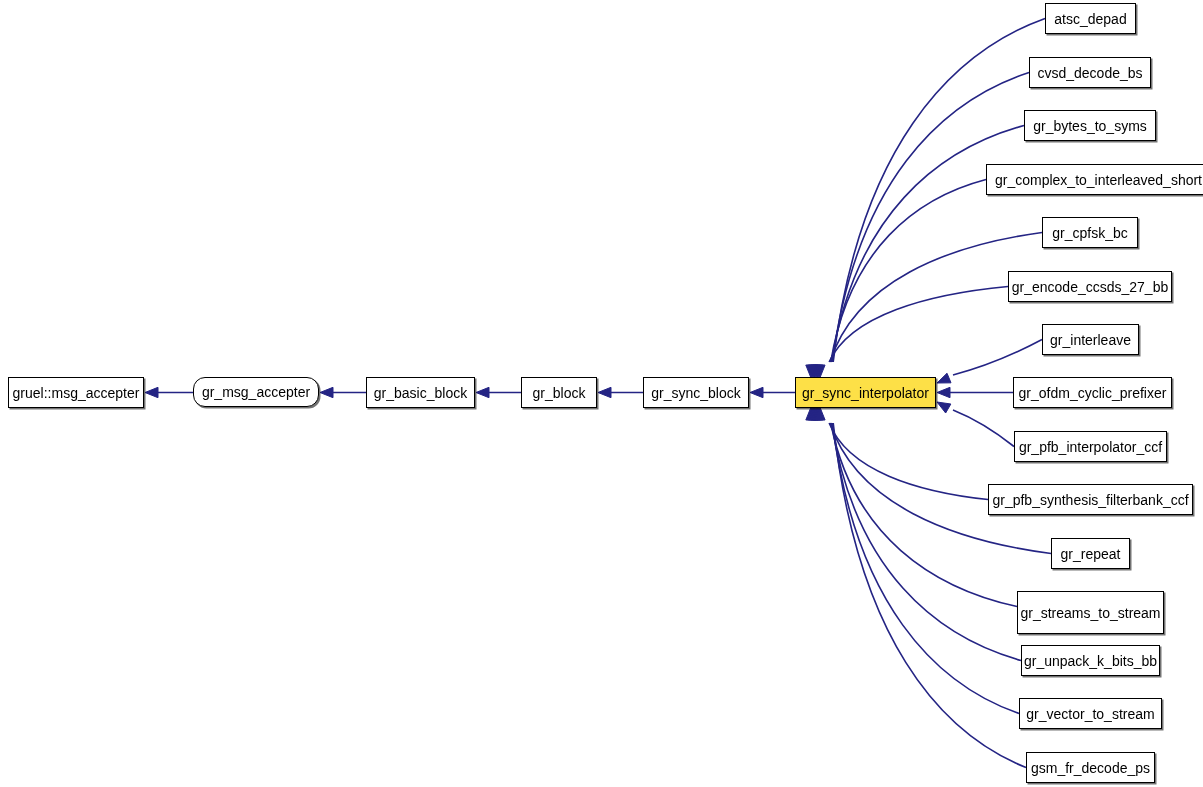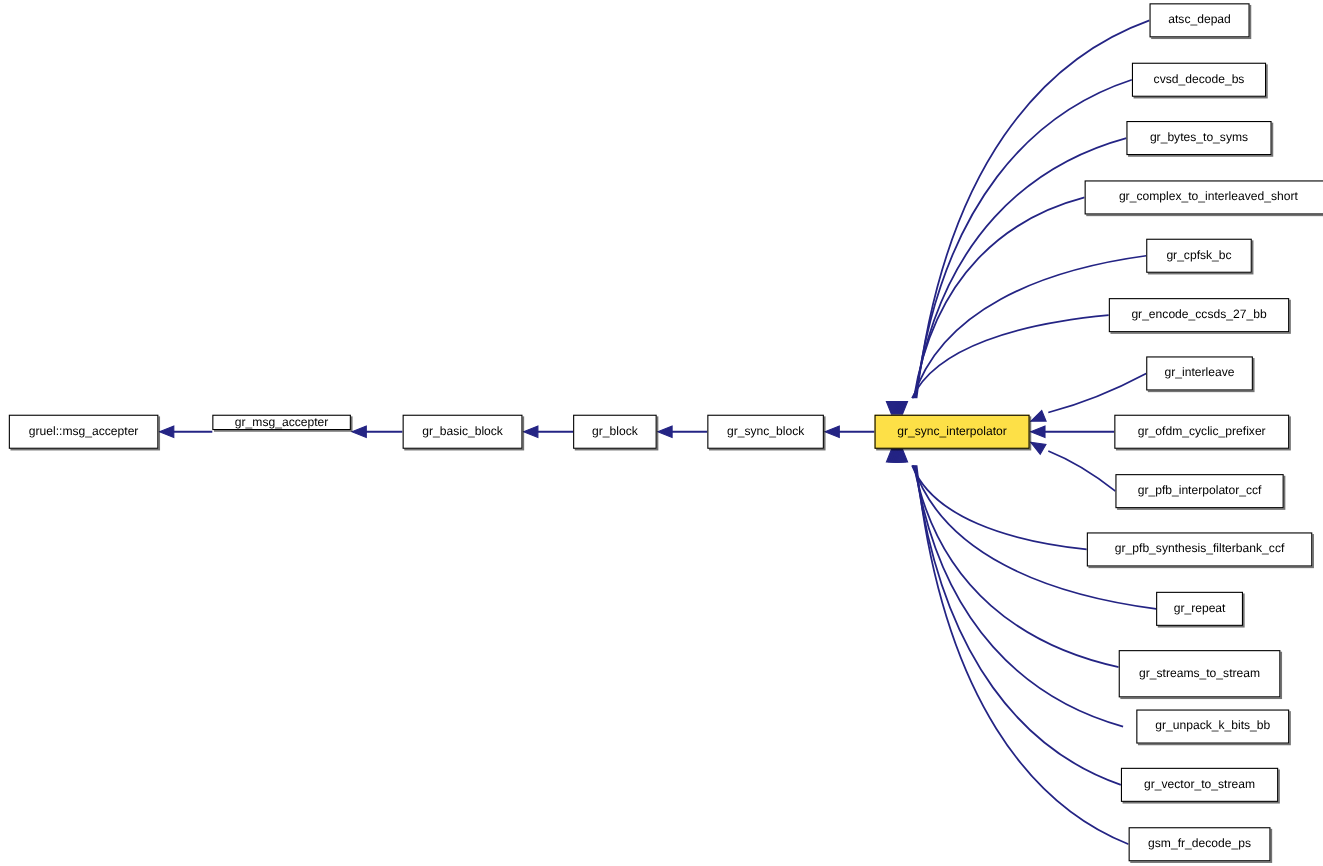--- a/index.html
+++ b/index.html
@@ -22,21 +22,21 @@
     width: 1203px;
     height: 787px;
     pointer-events: none;
   }
   .node {
     position: absolute;
     box-sizing: border-box;
     border: 1px solid #000000;
     background: #ffffff;
     color: #000000;
-    font-size: 11px;
+    font-size: 14px;
     line-height: 1;
     display: flex;
     align-items: center;
     justify-content: center;
     white-space: nowrap;
     box-shadow: 1.5px 1.5px 0 0 rgba(0,0,0,0.55);
     z-index: 5;
   }
   .node.highlight {
     background: #fde047;
@@ -89,21 +89,21 @@
       <polygon points="816.353875476493,407 821.5538754764931,420 811.153875476493,420" fill="#242484" stroke="#242484" stroke-width="1"></polygon>
       <path d="M 1019 713.5 C 935.027541296061 684.45 854.7871918678526 603.11 832.3945362134689 423" stroke="#242484" stroke-width="1.6" fill="none"></path>
       <polygon points="818.1048284625159,407 823.304828462516,420 812.9048284625159,420" fill="#242484" stroke="#242484" stroke-width="1"></polygon>
       <path d="M 1026 767.5 C 939.2480622617536 733.05 856.3517662007624 636.59 833.2179161372301 423" stroke="#242484" stroke-width="1.6" fill="none"></path>
       <polygon points="819.8888182973317,407 825.0888182973317,420 814.6888182973316,420" fill="#242484" stroke="#242484" stroke-width="1"></polygon>
     </svg>
   <div id="nodes">
       <div class="node" style="left: 8px; top: 377px; width: 136px; height: 31px;">
         <span class="node-label">gruel::msg_accepter</span>
       </div>
-      <div class="node" style="left: 193px; top: 377px; width: 126px; height: 14px;">
+      <div class="node" style="left: 193px; top: 377px; width: 126px; height: 30px; border-radius: 12px;">
         <span class="node-label">gr_msg_accepter</span>
       </div>
       <div class="node" style="left: 366px; top: 377px; width: 109px; height: 31px;">
         <span class="node-label">gr_basic_block</span>
       </div>
       <div class="node" style="left: 521px; top: 377px; width: 76px; height: 31px;">
         <span class="node-label">gr_block</span>
       </div>
       <div class="node" style="left: 643px; top: 377px; width: 106px; height: 31px;">
         <span class="node-label">gr_sync_block</span>
@@ -140,21 +140,21 @@
       </div>
       <div class="node" style="left: 988px; top: 484px; width: 205px; height: 31px;">
         <span class="node-label">gr_pfb_synthesis_filterbank_ccf</span>
       </div>
       <div class="node" style="left: 1051px; top: 538px; width: 79px; height: 31px;">
         <span class="node-label">gr_repeat</span>
       </div>
       <div class="node" style="left: 1017px; top: 591px; width: 147px; height: 43px;">
         <span class="node-label">gr_streams_to_stream</span>
       </div>
-      <div class="node" style="left: 1021px; top: 645px; width: 139px; height: 31px; margin-left: 12px;">
+      <div class="node" style="left: 1021px; top: 645px; width: 139px; height: 31px;">
         <span class="node-label">gr_unpack_k_bits_bb</span>
       </div>
       <div class="node" style="left: 1019px; top: 698px; width: 143px; height: 31px;">
         <span class="node-label">gr_vector_to_stream</span>
       </div>
       <div class="node" style="left: 1026px; top: 752px; width: 129px; height: 31px;">
         <span class="node-label">gsm_fr_decode_ps</span>
       </div>
     </div>
 </div>

